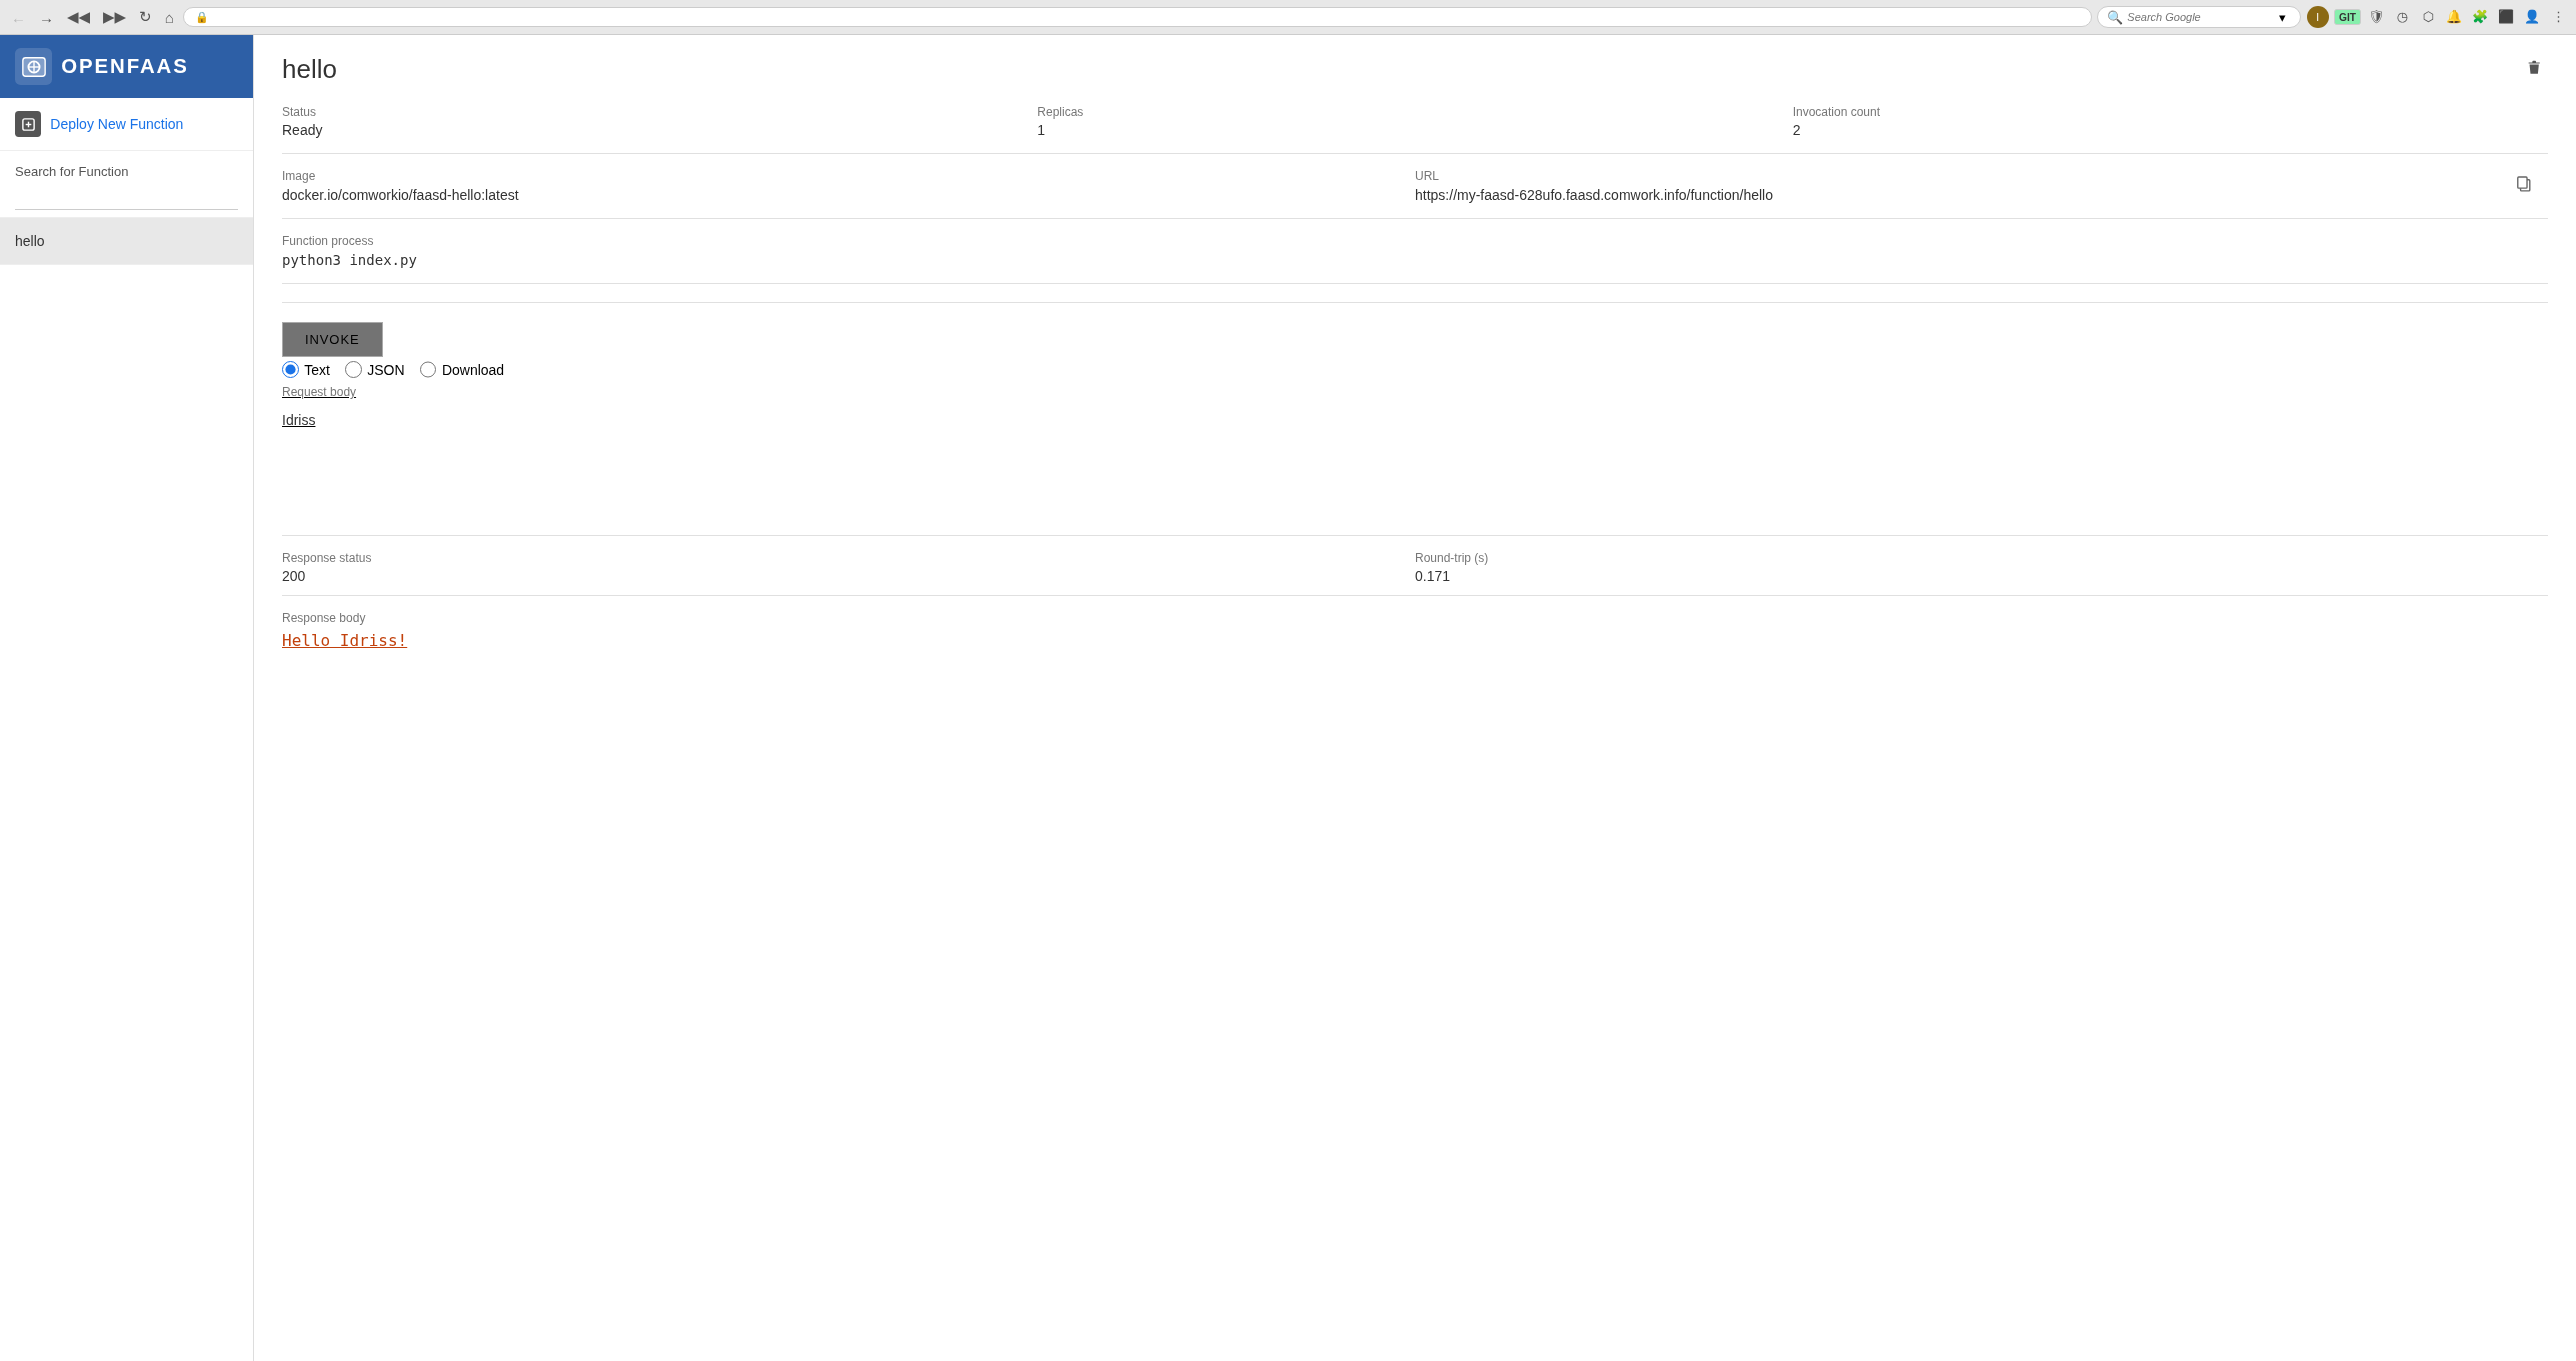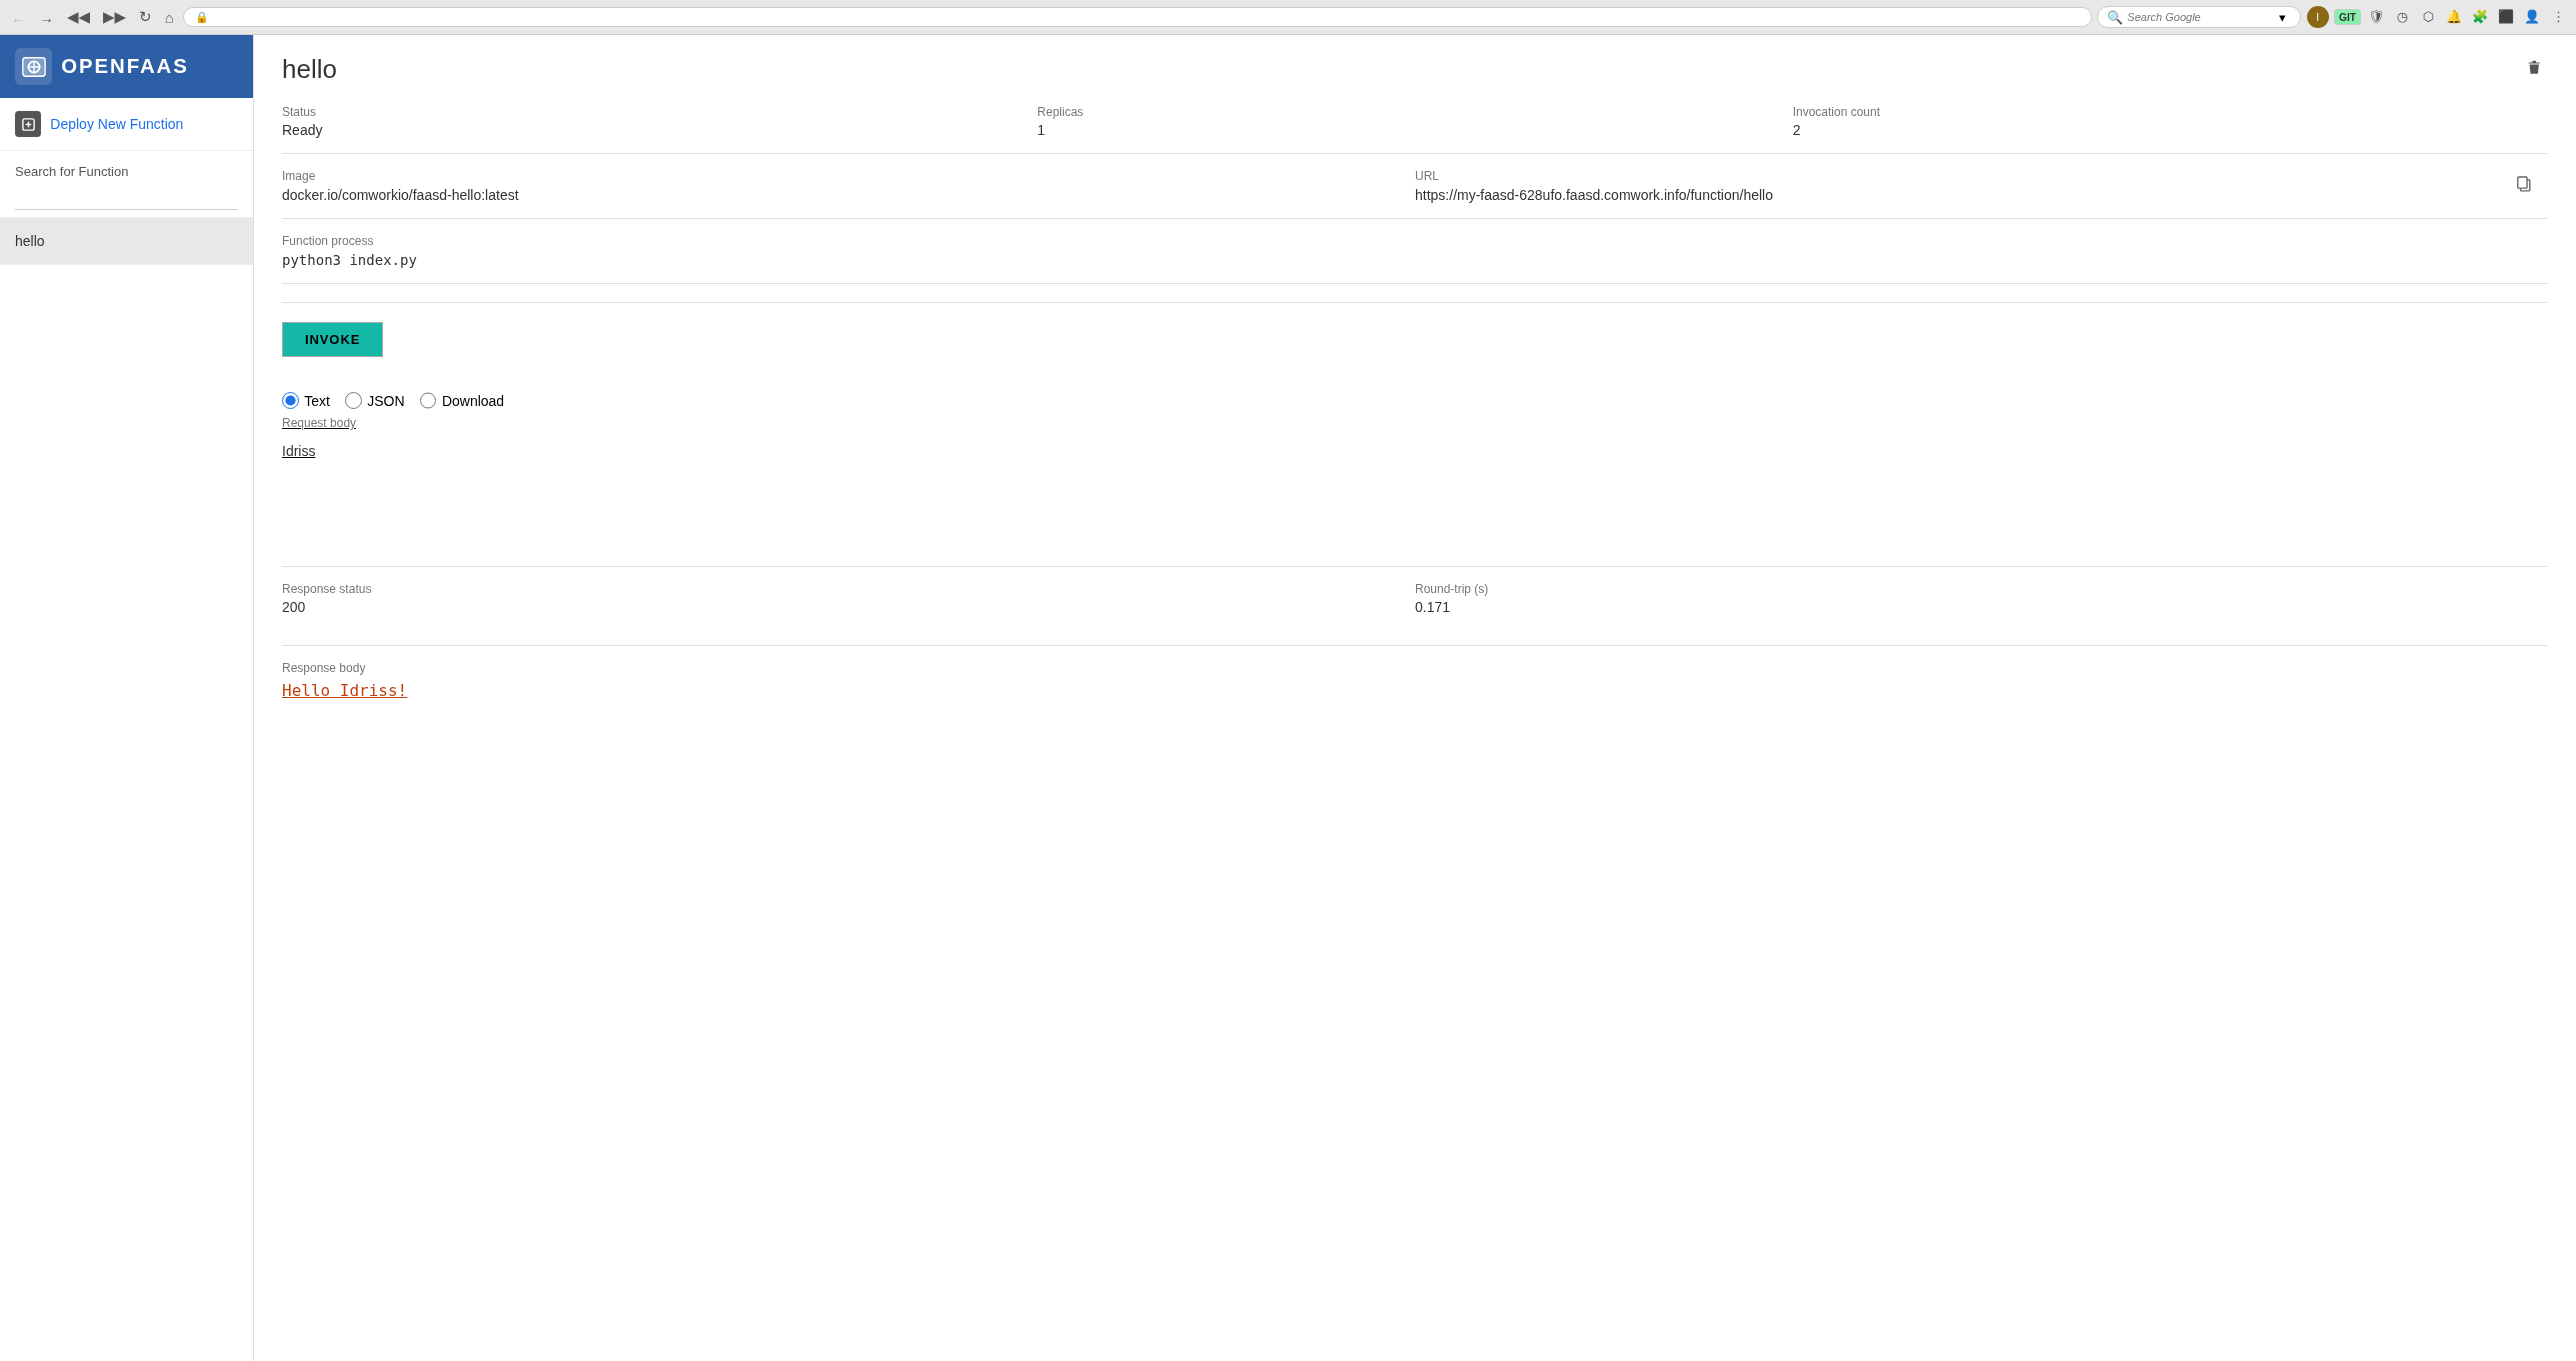--- a/index.html
+++ b/index.html
@@ -281,27 +281,27 @@
 
     .invoke-section { }
     .invoke-title {
       font-size: 22px;
       font-weight: normal;
       color: #333;
       margin-bottom: 18.5px;
     }
     .invoke-btn {
       border: 0.9px solid #aaa;
-      background: #14b8a6;
+      background: #737373;
       padding: 9.3px 22px;
       font-size: 13px;
-      font-weight: bold;
+      font-weight: normal;
       letter-spacing: 0.9px;
       cursor: pointer;
-      margin-bottom: 35px;
+      margin-bottom: 4px;
     }
 
     .radio-group {
       display: flex;
       align-items: center;
       gap: 15px;
       margin-bottom: 7px;
     }
     .radio-option {
       display: flex;
@@ -336,21 +336,21 @@
 
     .response-section {
       border-top: 0.9px solid #e0e0e0;
       padding-top: 15px;
       margin-top: 56px;
     }
     .response-grid {
       display: grid;
       grid-template-columns: 1fr 1fr;
       gap: 0;
-      margin-bottom: 30px;
+      margin-bottom: 11px;
     }
     .response-item label {
       display: block;
       color: #777;
       font-size: 12px;
       margin-bottom: 3.7px;
     }
     .response-item .value {
       font-size: 14px;
       color: #333;

